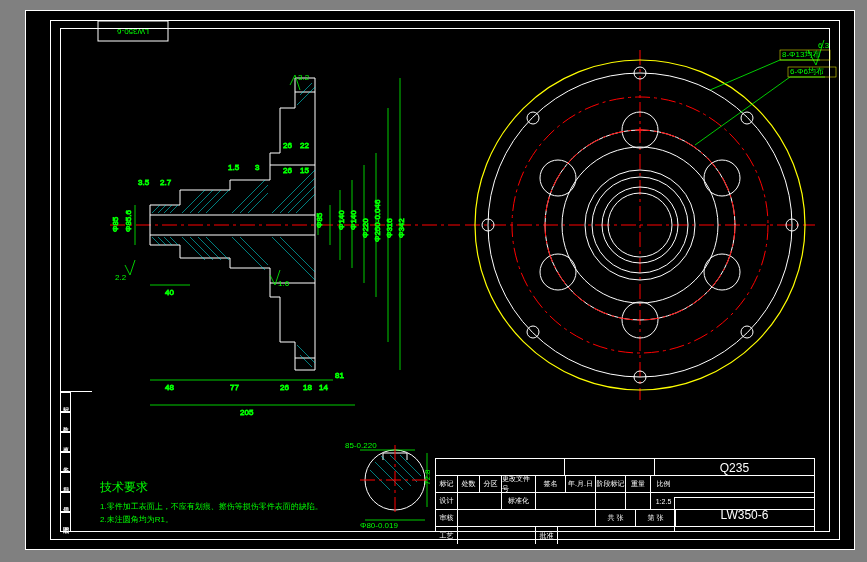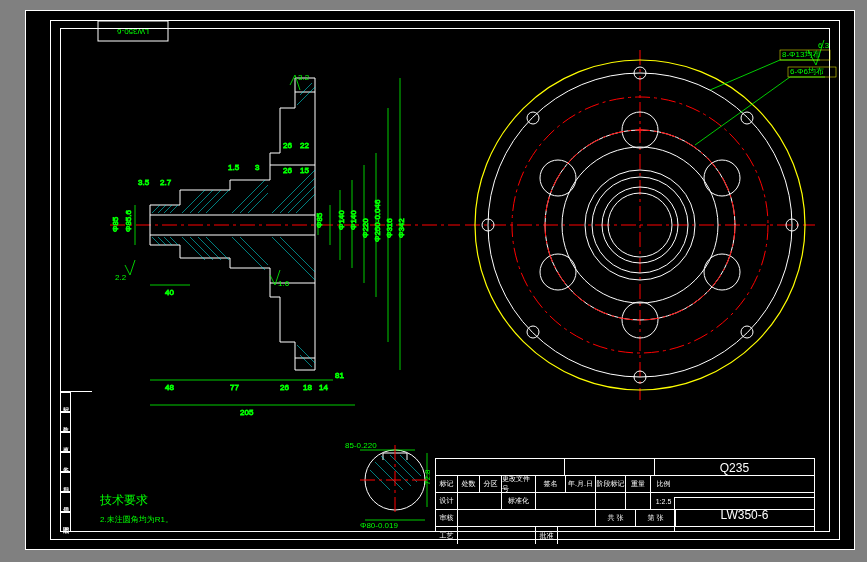--- a/index.html
+++ b/index.html
@@ -241,20 +241,21 @@
     <line x1="32" y1="-27" x2="32" y2="27" class="green-line"></line>
     <text x="-35" y="48" class="dim-text">Φ80-0.019</text>
     <line x1="-30" y1="40" x2="30" y2="40" class="green-line"></line>
     <line x1="-35" y1="0" x2="35" y2="0" class="red-line"></line>
     <line x1="0" y1="-35" x2="0" y2="35" class="red-line"></line>
   </g>
 </svg>
 
 <div class="tech-notes">
   <div class="tech-title">技术要求</div>
+  <div>1.零件加工表面上，不应有划痕、擦伤等损伤零件表面的缺陷。</div>
   <div>2.未注圆角均为R1。</div>
 </div>
 
 <div class="title-block">
   <div class="tb-row">
     <div class="tb-cell" style="width:130px"></div>
     <div class="tb-cell" style="width:90px"></div>
     <div class="tb-cell tb-big" style="width:160px;height:17px">Q235</div>
   </div>
   <div class="tb-row">

